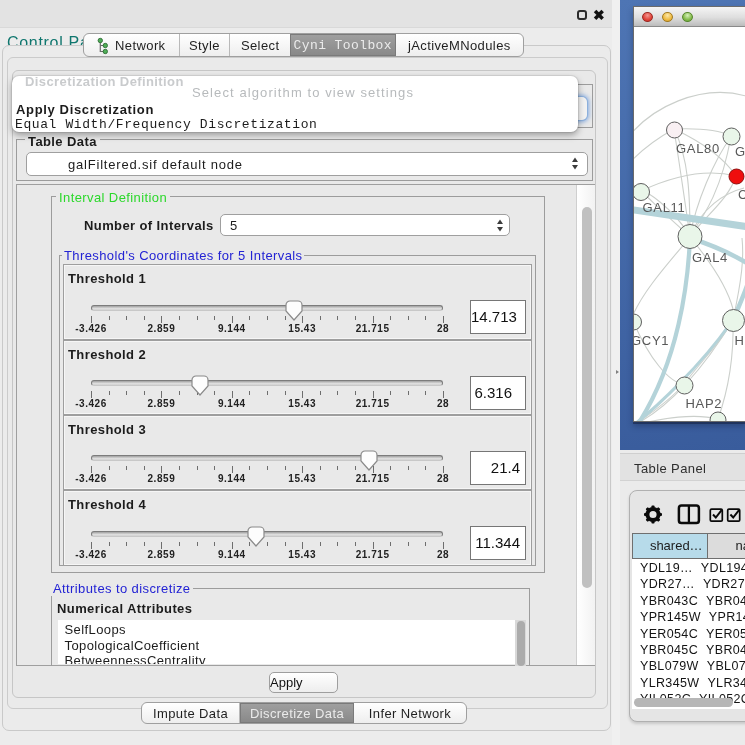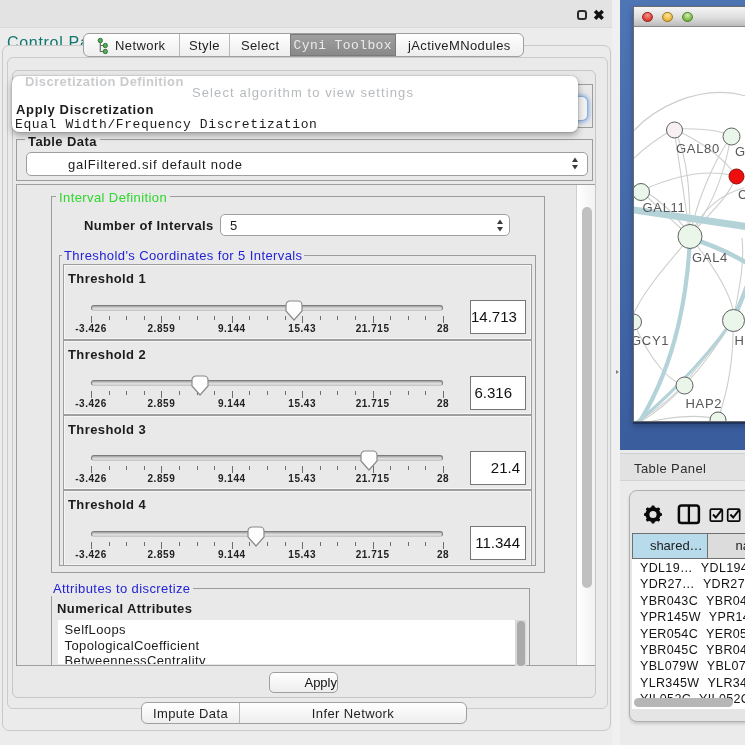--- a/index.html
+++ b/index.html
@@ -230,25 +230,28 @@
 
 <div class="abs" style="left:51px;top:588px;width:479px;height:78px;border:1px solid #9c9c9c;border-bottom:none;"></div>
 <div class="abs lbl" style="left:51px;top:581px;background:#e9e9e9;padding:0 2px;color:#2323d4;">Attributes to discretize</div>
 <div class="abs lbl b" style="left:57px;top:601px;">Numerical Attributes</div>
 <div class="abs" style="left:58px;top:620px;width:457px;height:44px;background:#fff;overflow:hidden;">
   <div class="lbl" style="padding:2px 0 0 6.5px;line-height:15.5px;">SelfLoops<br>TopologicalCoefficient<br>BetweennessCentrality</div>
 </div>
 <div class="abs" style="left:515px;top:620px;width:11px;height:46px;background:#d9d9d9;"></div>
 <div class="abs" style="left:516.5px;top:621px;width:8px;height:45px;background:#ababab;border-radius:4px;"></div>
 
-<div class="abs" style="left:269px;top:672px;width:69px;height:21px;border:1px solid #9e9e9e;border-radius:5px;background:linear-gradient(#ffffff,#ededed);text-align:right;line-height:19px;font-size:13px;color:#111;">Apply</div>
+<div class="abs" style="left:269px;top:672px;width:69px;height:21px;border:1px solid #9e9e9e;border-radius:5px;background:linear-gradient(#ffffff,#ededed);text-align:left;line-height:19px;font-size:13px;color:#111;">Apply</div>
 
 <div class="abs" style="left:141px;top:702px;width:326px;height:22px;border:1px solid #9f9f9f;border-radius:6px;background:linear-gradient(#ffffff,#eeeeee);overflow:hidden;display:flex;">
   <div style="width:98px;display:flex;align-items:center;justify-content:center;border-right:1px solid #b9b9b9;">
       <span class="lbl" style="color:#1f1f1f;">Impute Data</span>
+    </div>
+  <div style="width:114px;display:flex;align-items:center;justify-content:center;background:linear-gradient(#a0a0a0,#888888);box-shadow:inset 0 0 0 1px #7a7a7a;">
+      <span class="lbl" style="color:#ebebeb;">Discretize Data</span>
     </div>
   <div style="flex:1;display:flex;align-items:center;justify-content:center;">
       <span class="lbl" style="color:#1f1f1f;">Infer Network</span>
     </div>
 </div>
 
 <div class="abs" style="left:612px;top:0;width:8px;height:745px;background:#f0f0f0;"></div>
 <div class="abs" style="left:615.5px;top:369.5px;width:0;height:0;border-left:3.5px solid #808080;border-top:2.5px solid transparent;border-bottom:2.5px solid transparent;"></div>
 
 <div class="abs" style="left:620px;top:0;width:125px;height:450px;background:linear-gradient(170deg,#4e75b4,#395c9c);"></div>

